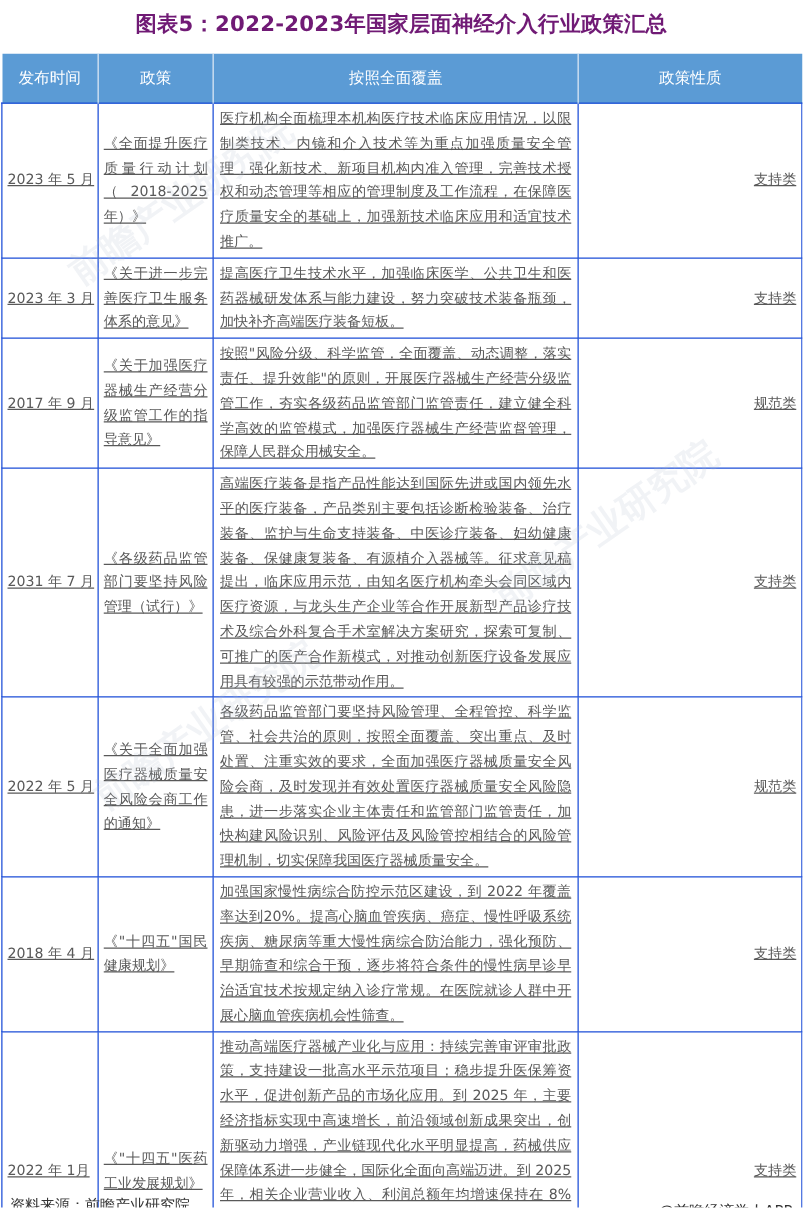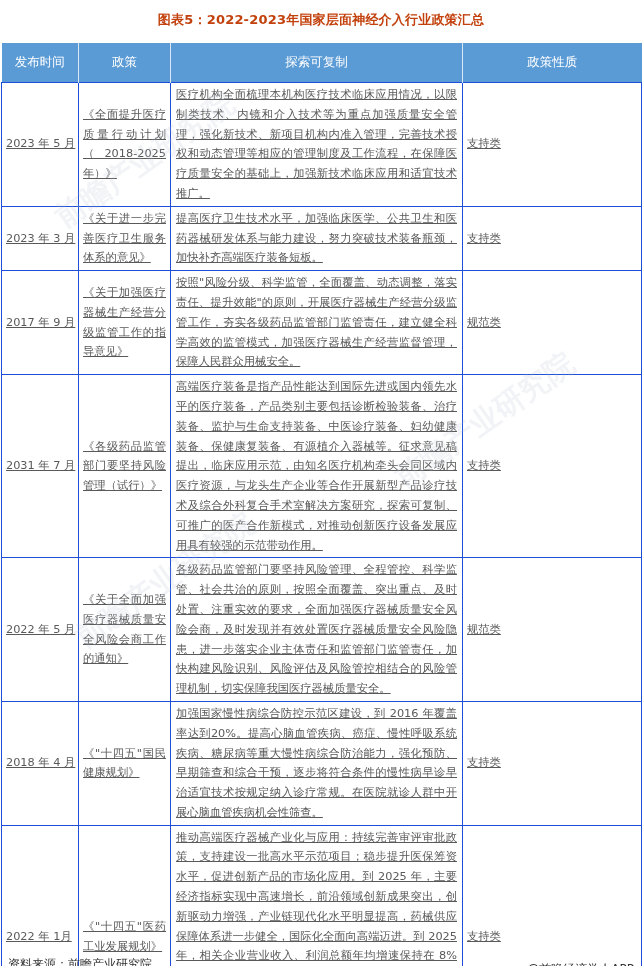--- a/index.html
+++ b/index.html
@@ -1,29 +1,29 @@
 <!DOCTYPE html>
 <html><head>
 <meta charset="utf-8">
 <style>
   html, body { margin: 0; padding: 0; background: #ffffff; }
   body { width: 642px; height: 966px; position: relative; overflow: hidden;
          font-family: "DejaVu Sans", "Liberation Sans", sans-serif; color: #595959; }
   .title { position: absolute; top: 8px; left: 0; width: 642px; text-align: center;
-           font-size: 13px; font-weight: bold; color: #c2410c; letter-spacing: 0.2px; line-height: 24px; }
+           font-size: 17px; font-weight: bold; color: #701a75; letter-spacing: 0.2px; line-height: 24px; }
   table.policy { position: absolute; top: 43px; left: 1px; width: 640px; border-collapse: collapse;
                  table-layout: fixed; font-size: 11.3px; }
   th { background: #5b9bd5; color: #ffffff; font-weight: normal; height: 39px; font-size: 12.5px;
        border-right: 1px solid #d9e6f4; text-align: center; padding: 0; }
   th:last-child { border-right: none; }
   td { border: 1px solid #1d4ed8; vertical-align: middle; line-height: 19.8px; padding: 2px 4px; text-decoration: underline; }
   td.date { text-align: left; white-space: nowrap; }
   td.name { text-align: justify; text-align-last: left; }
   td.detail { text-align: justify; padding: 2px 5px; }
-  td.nature { text-align: left; }
+  td.nature { text-align: right; }
   tr.r0 td { height: 100px; }
   tr.r1 td { height: 55px; }
   tr.r2 td { height: 86px; }
   tr.r3 td { height: 166px; }
   tr.r4 td { height: 116px; }
   tr.r5 td { height: 111px; }
   tr.r6 td { height: 178px; }
   .footer { position: absolute; top: 933px; left: 8px; width: 626px; font-size: 12px; color: #333; }
   .footer .src { position: absolute; left: 0; margin-top: 23px; }
   .footer .brand { position: absolute; right: 0; margin-top: 28px; }
@@ -39,21 +39,21 @@
   <colgroup>
     <col style="width:77px">
       <col style="width:92px">
       <col style="width:292px">
       <col style="width:179px">
   </colgroup>
   <thead>
     <tr>
       <th style="width:77px">发布时间</th>
       <th style="width:92px">政策</th>
-      <th style="width:292px">探索可复制</th>
+      <th style="width:292px">按照全面覆盖</th>
       <th style="width:75px">政策性质</th>
     </tr>
   </thead>
   <tbody>
     <tr class="r0">
       <td class="date">2023 年 5 月</td>
       <td class="name">《全面提升医疗质量行动计划（2018-2025年）》</td>
       <td class="detail">医疗机构全面梳理本机构医疗技术临床应用情况，以限制类技术、内镜和介入技术等为重点加强质量安全管理，强化新技术、新项目机构内准入管理，完善技术授权和动态管理等相应的管理制度及工作流程，在保障医疗质量安全的基础上，加强新技术临床应用和适宜技术推广。</td>
       <td class="nature">支持类</td>
     </tr>
@@ -77,21 +77,21 @@
     </tr>
     <tr class="r4">
       <td class="date">2022 年 5 月</td>
       <td class="name">《关于全面加强医疗器械质量安全风险会商工作的通知》</td>
       <td class="detail">各级药品监管部门要坚持风险管理、全程管控、科学监管、社会共治的原则，按照全面覆盖、突出重点、及时处置、注重实效的要求，全面加强医疗器械质量安全风险会商，及时发现并有效处置医疗器械质量安全风险隐患，进一步落实企业主体责任和监管部门监管责任，加快构建风险识别、风险评估及风险管控相结合的风险管理机制，切实保障我国医疗器械质量安全。</td>
       <td class="nature">规范类</td>
     </tr>
     <tr class="r5">
       <td class="date">2018 年 4 月</td>
       <td class="name">《"十四五"国民健康规划》</td>
-      <td class="detail">加强国家慢性病综合防控示范区建设，到 2016 年覆盖率达到20%。提高心脑血管疾病、癌症、慢性呼吸系统疾病、糖尿病等重大慢性病综合防治能力，强化预防、早期筛查和综合干预，逐步将符合条件的慢性病早诊早治适宜技术按规定纳入诊疗常规。在医院就诊人群中开展心脑血管疾病机会性筛查。</td>
+      <td class="detail">加强国家慢性病综合防控示范区建设，到 2022 年覆盖率达到20%。提高心脑血管疾病、癌症、慢性呼吸系统疾病、糖尿病等重大慢性病综合防治能力，强化预防、早期筛查和综合干预，逐步将符合条件的慢性病早诊早治适宜技术按规定纳入诊疗常规。在医院就诊人群中开展心脑血管疾病机会性筛查。</td>
       <td class="nature">支持类</td>
     </tr>
     <tr class="r6">
       <td class="date">2022 年 1月</td>
       <td class="name">《"十四五"医药工业发展规划》</td>
       <td class="detail">推动高端医疗器械产业化与应用：持续完善审评审批政策，支持建设一批高水平示范项目；稳步提升医保筹资水平，促进创新产品的市场化应用。到 2025 年，主要经济指标实现中高速增长，前沿领域创新成果突出，创新驱动力增强，产业链现代化水平明显提高，药械供应保障体系进一步健全，国际化全面向高端迈进。到 2025年，相关企业营业收入、利润总额年均增速保持在 8%以上，医药产业增加值占全部工业的比重提高到 5%左右；行业龙头企业集中度进一步提高；全行业研发投入年均增长 10%以上；创新产品新增销售占全行业营业收入增量的比重进一步增加。</td>
       <td class="nature">支持类</td>
     </tr>
   </tbody>
 </table>

